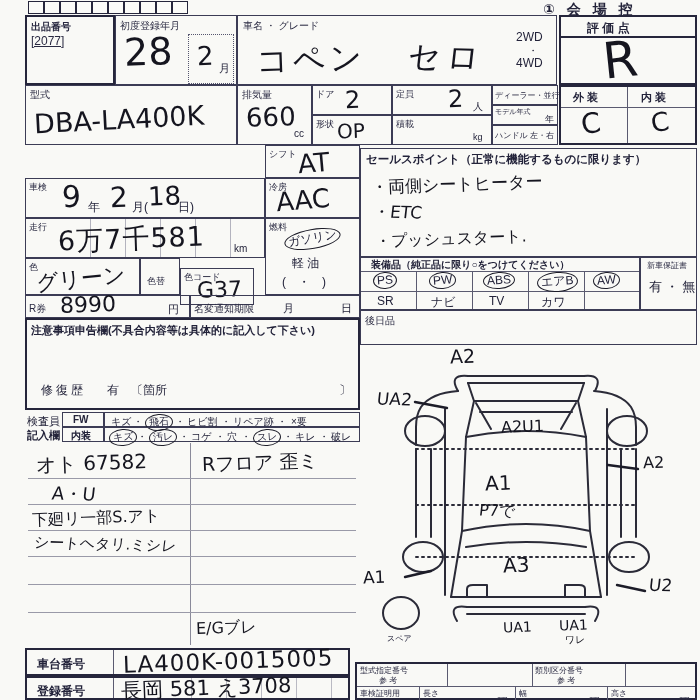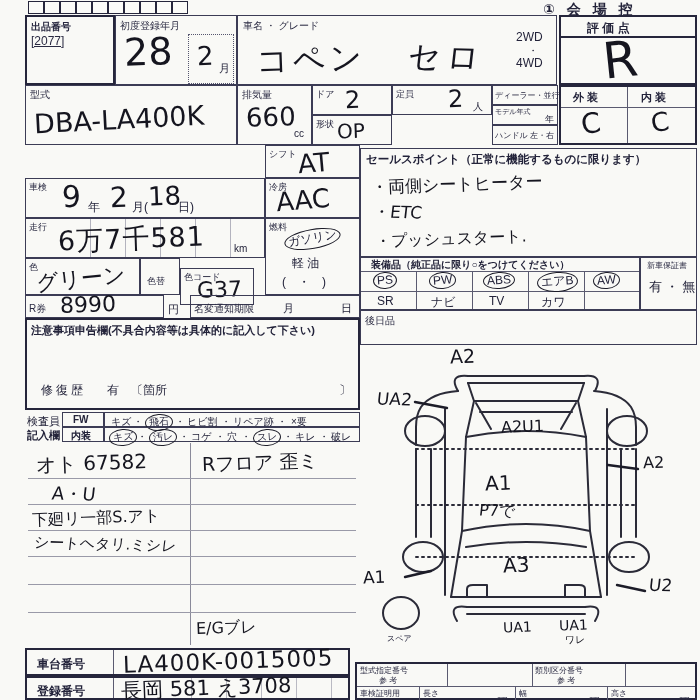--- a/index.html
+++ b/index.html
@@ -82,20 +82,24 @@
   </div>
   <div class="cell" style="left:312px;top:115px;width:80px;height:30px;">
     <span class="lb" style="left:3px;top:2px;">形状</span>
     <span class="hw" style="left:24px;top:3px;font-size:20px;">OP</span>
   </div>
   <div class="cell" style="left:392px;top:85px;width:100px;height:30px;">
     <span class="lb" style="left:3px;top:2px;">定員</span>
     <span class="hw" style="left:55px;top:-1px;font-size:24px;">2</span>
     <span class="print" style="left:80px;top:14px;font-size:10px;">人</span>
   </div>
+  <div class="cell" style="left:392px;top:115px;width:100px;height:30px;">
+    <span class="lb" style="left:3px;top:2px;">積載</span>
+    <span class="print" style="left:80px;top:16px;font-size:9px;">kg</span>
+  </div>
   <div class="cell" style="left:492px;top:85px;width:66px;height:20px;">
     <span class="lb" style="left:2px;top:4px;font-size:8px;">ディーラー・並行</span>
   </div>
   <div class="cell" style="left:492px;top:105px;width:66px;height:20px;">
     <span class="lb" style="left:2px;top:1px;font-size:7px;">モデル年式</span>
     <span class="print" style="left:52px;top:7px;font-size:9px;">年</span>
   </div>
   <div class="cell" style="left:492px;top:125px;width:66px;height:20px;">
     <span class="lb" style="left:2px;top:4px;font-size:8px;">ハンドル 左・右</span>
   </div>
@@ -127,21 +131,21 @@
     <span class="lb" style="left:3px;top:2px;">色</span>
     <span class="hw" style="left:10px;top:5px;font-size:22px;transform:rotate(-6deg);">グリーン</span>
   </div>
   <div class="cell" style="left:140px;top:258px;width:40px;height:37px;">
     <span class="lb" style="left:6px;top:16px;">色替</span>
   </div>
   <div class="cell" style="left:180px;top:268px;width:74px;height:37px;padding-left:30px;">
     <span class="lb" style="left:3px;top:2px;">色コード</span>
     <span class="hw" style="left:16px;top:8px;font-size:22px;">G37</span>
   </div>
-  <div class="cell" style="left:25px;top:295px;width:139px;height:23px;">
+  <div class="cell" style="left:25px;top:295px;width:165px;height:23px;">
     <span class="lb lb2" style="left:3px;top:6px;">R券</span>
     <span class="hw" style="left:34px;top:-4px;font-size:22px;">8990</span>
     <span class="print" style="left:142px;top:6px;font-size:11px;">円</span>
   </div>
   <div class="cell" style="left:190px;top:295px;width:170px;height:23px;">
     <span class="lb lb2" style="left:3px;top:6px;">名変通知期限</span>
     <span class="print" style="left:92px;top:5px;font-size:11px;">月</span>
     <span class="print" style="left:150px;top:5px;font-size:11px;">日</span>
   </div>
   <div class="cell b2" style="left:25px;top:318px;width:335px;height:92px;">

